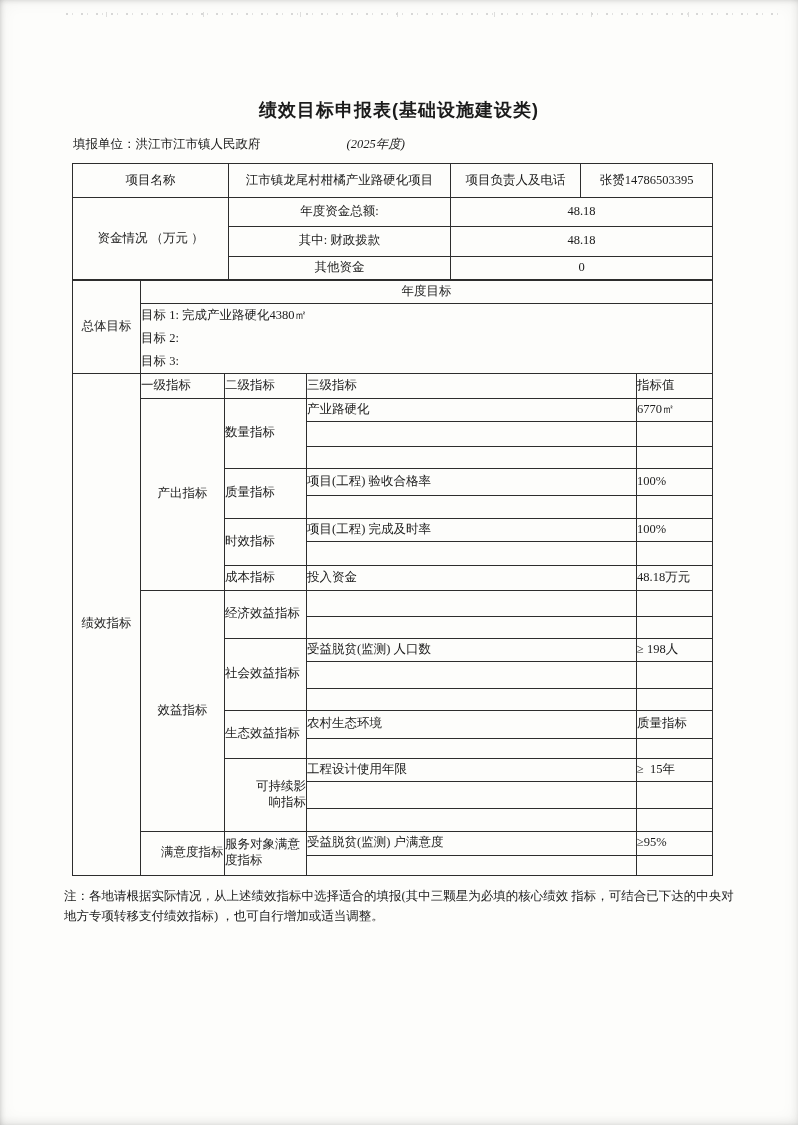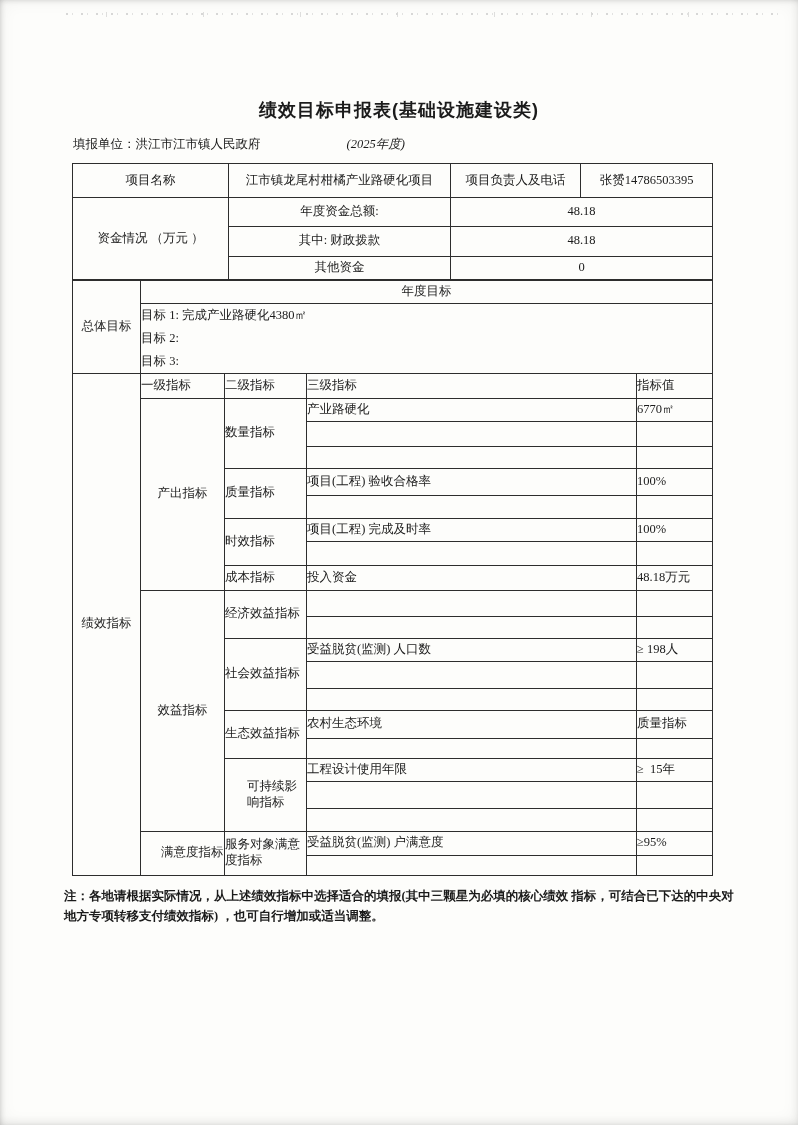--- a/index.html
+++ b/index.html
@@ -46,21 +46,21 @@
   .name-cell { text-align:left; padding:1px 4px 1px 6px; white-space:pre-wrap; }
   .val-cell  { text-align:left; padding:1px 2px 1px 5px; white-space:pre-wrap; }
   .l1-cell   { text-align:center; padding:0 8px; }
   .l2-cell   { padding:0 2px; }
   .side-cell { text-align:center; padding:0 4px; }
   .goal-cell { text-align:left; padding:3px 6px 3px 9px; vertical-align:middle; }
   .goal-cell div { line-height:23px; white-space:pre-wrap; }
 
   .note {
     margin:10px 0 18px 64px; width:680px;
-    font-size:12.5px; line-height:1.6; white-space:pre-wrap;font-weight:bold;
+    font-size:12.5px; line-height:1.6; white-space:pre-wrap;
   }
 </style>
 </head>
 <body>
 
 <div class="page">
   <div class="smudge"></div>
 
   <h1 class="title">绩效目标申报表(基础设施建设类)</h1>
 
@@ -205,21 +205,21 @@
     <tr style="height:28px">
       <td class="l2-cell" rowspan="2">生态效益指标</td>
       <td class="name-cell">农村生态环境</td>
       <td class="val-cell">质量指标</td>
     </tr>
     <tr style="height:20px">
       <td class="name-cell"></td>
       <td class="val-cell"></td>
     </tr>
     <tr style="height:23px">
-      <td class="l2-cell" rowspan="3" style="text-align:left;padding-left:22px">可持续影响指标</td>
+      <td class="l2-cell" rowspan="3" style="text-align:right;padding-left:22px">可持续影响指标</td>
       <td class="name-cell">工程设计使用年限</td>
       <td class="val-cell">≥  15年</td>
     </tr>
     <tr style="height:27px">
       <td class="name-cell"></td>
       <td class="val-cell"></td>
     </tr>
     <tr style="height:23px">
       <td class="name-cell"></td>
       <td class="val-cell"></td>

